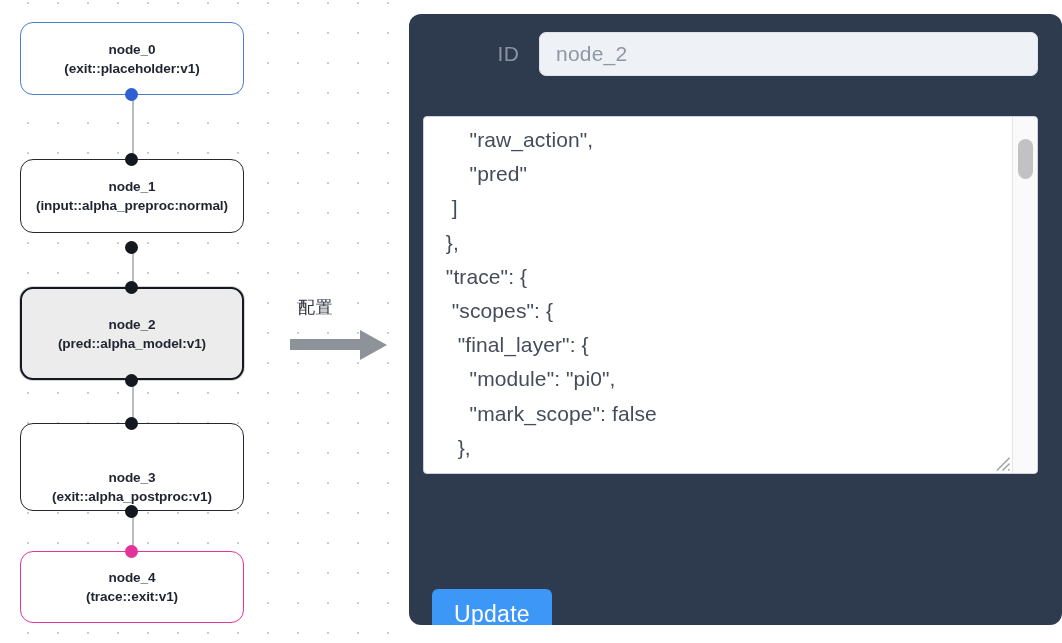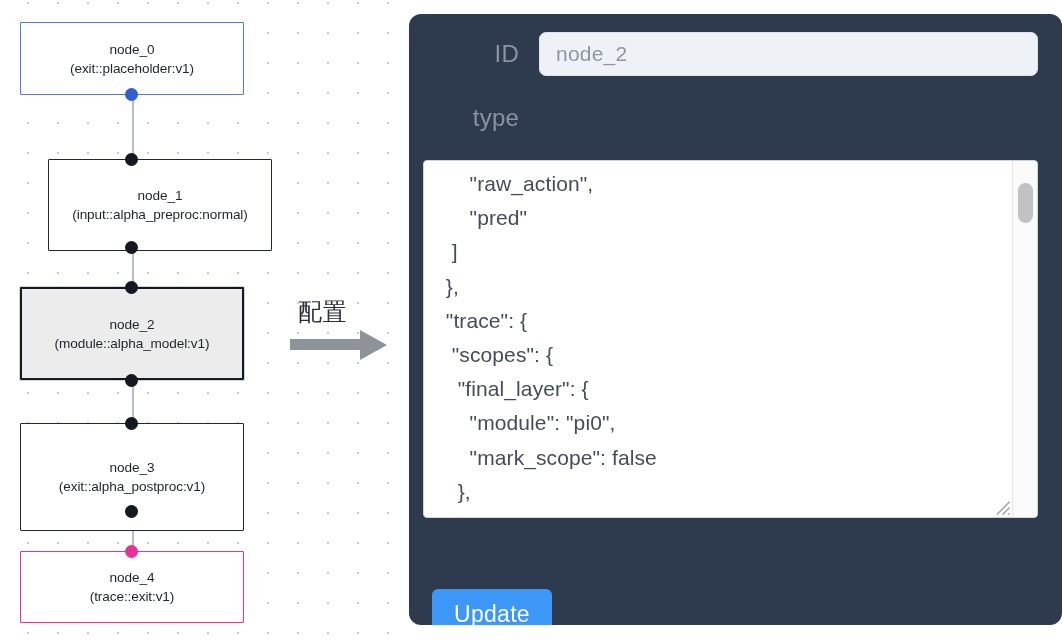--- a/index.html
+++ b/index.html
@@ -28,49 +28,50 @@
     overflow: hidden;
   }
 
   .node {
     position: absolute;
     left: 20px;
     width: 224px;
     box-sizing: border-box;
     background: #ffffff;
     border: 1.6px solid #222733;
-    border-radius: 1px;
+    border-radius: 13px;
     color: #1f2430;
     font-size: 13.6px;
     line-height: 19px;
     text-align: center;
     display: flex;
     flex-direction: column;
     align-items: center;
     justify-content: center;
     padding: 4px 6px;
     overflow-wrap: break-word;
     word-break: break-all;
     letter-spacing: -0.1px;
+    font-weight: bold;
   }
   .node .nlabel { display: block; }
   .node.is-input  { border-color: #4a7fc9; }
   .node.is-output { border-color: #e4349a; }
   .node.is-selected {
     background: #ececec;
     border-color: #141821;
     border-width: 2px;
     box-shadow: 0 0 0 1px rgba(20,24,33,0.18);
   }
 
   
   #node-0 { top: 22px;  height: 73px; }
-  #node-1 { top: 159px; height: 92px; margin-left: 28px; }
+  #node-1 { top: 159px; height: 74px; }
   #node-2 { top: 287px; height: 93px; }
-  #node-3 { top: 423px; height: 108px; }
+  #node-3 { top: 423px; height: 88px; justify-content: flex-end; }
   #node-4 { top: 551px; height: 72px; }
 
   
   .edge {
     position: absolute;
     left: 131.5px;
     width: 2px;
     background: #b9bcc2;
   }
   #edge-0 { top: 92px;  height: 70px; }
@@ -104,21 +105,21 @@
     position: absolute;
     left: 290px;
     top: 296px;
     width: 105px;
     height: 70px;
   }
   #arrow-label {
     position: absolute;
     left: 8px;
     top: 0px;
-    font-size: 24px;
+    font-size: 17px;
     color: #2b2f38;
     white-space: nowrap;
     letter-spacing: 0.5px;
   }
   #arrow-shape {
     position: absolute;
     left: 0px;
     top: 32px;
   }
 
@@ -141,21 +142,21 @@
     align-items: flex-start;
     margin-bottom: 20px;
   }
   .field-label {
     width: 116px;
     flex: 0 0 116px;
     text-align: right;
     padding-right: 20px;
     box-sizing: border-box;
     color: #8a93a3;
-    font-size: 24px;
+    font-size: 21px;
     line-height: 44px;
     letter-spacing: 0.2px;
   }
   .field-input {
     flex: 1;
     height: 44px;
     background: #eef1f5;
     border: 1px solid #dfe3ea;
     border-radius: 7px;
     box-sizing: border-box;
@@ -252,21 +253,21 @@
     <span class="nlabel">(exit::placeholder:v1)</span>
   </div>
 
   <div class="node" id="node-1">
     <span class="nlabel">node_1</span>
     <span class="nlabel">(input::alpha_preproc:normal)</span>
   </div>
 
   <div class="node is-selected" id="node-2">
     <span class="nlabel">node_2</span>
-    <span class="nlabel">(module::alpha_model:v1)</span>
+    <span class="nlabel">(pred::alpha_model:v1)</span>
   </div>
 
   <div class="node" id="node-3">
     <span class="nlabel">node_3</span>
     <span class="nlabel">(exit::alpha_postproc:v1)</span>
   </div>
 
   <div class="node is-output" id="node-4">
     <span class="nlabel">node_4</span>
     <span class="nlabel">(trace::exit:v1)</span>
@@ -290,21 +291,20 @@
 </div>
 
 <div id="panel">
 
   <div class="field-row">
     <div class="field-label">ID</div>
     <div class="field-input">node_2</div>
   </div>
 
   <div class="field-row">
-    <div class="field-label">type</div>
   </div>
 
   <div class="field-row" id="config-row">
     <div class="textarea-wrap">
       <pre id="config-text">      "raw_action",
       "pred"
    ]
   },
   "trace": {
    "scopes": {

